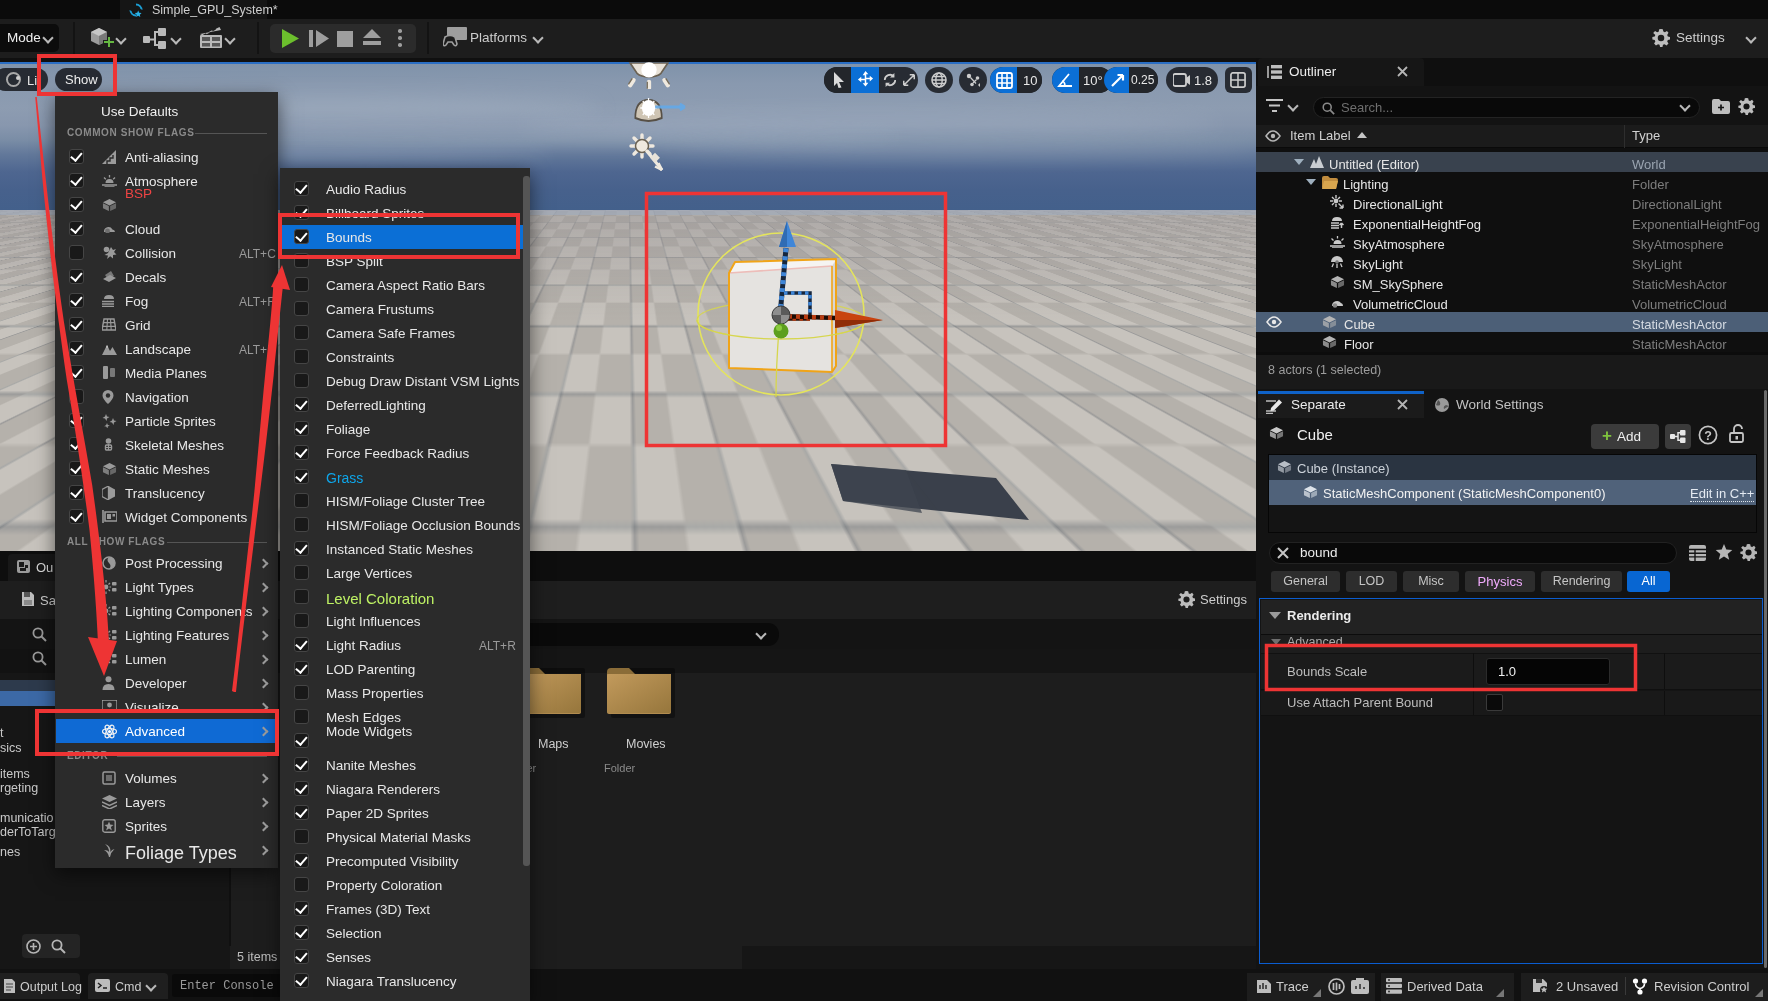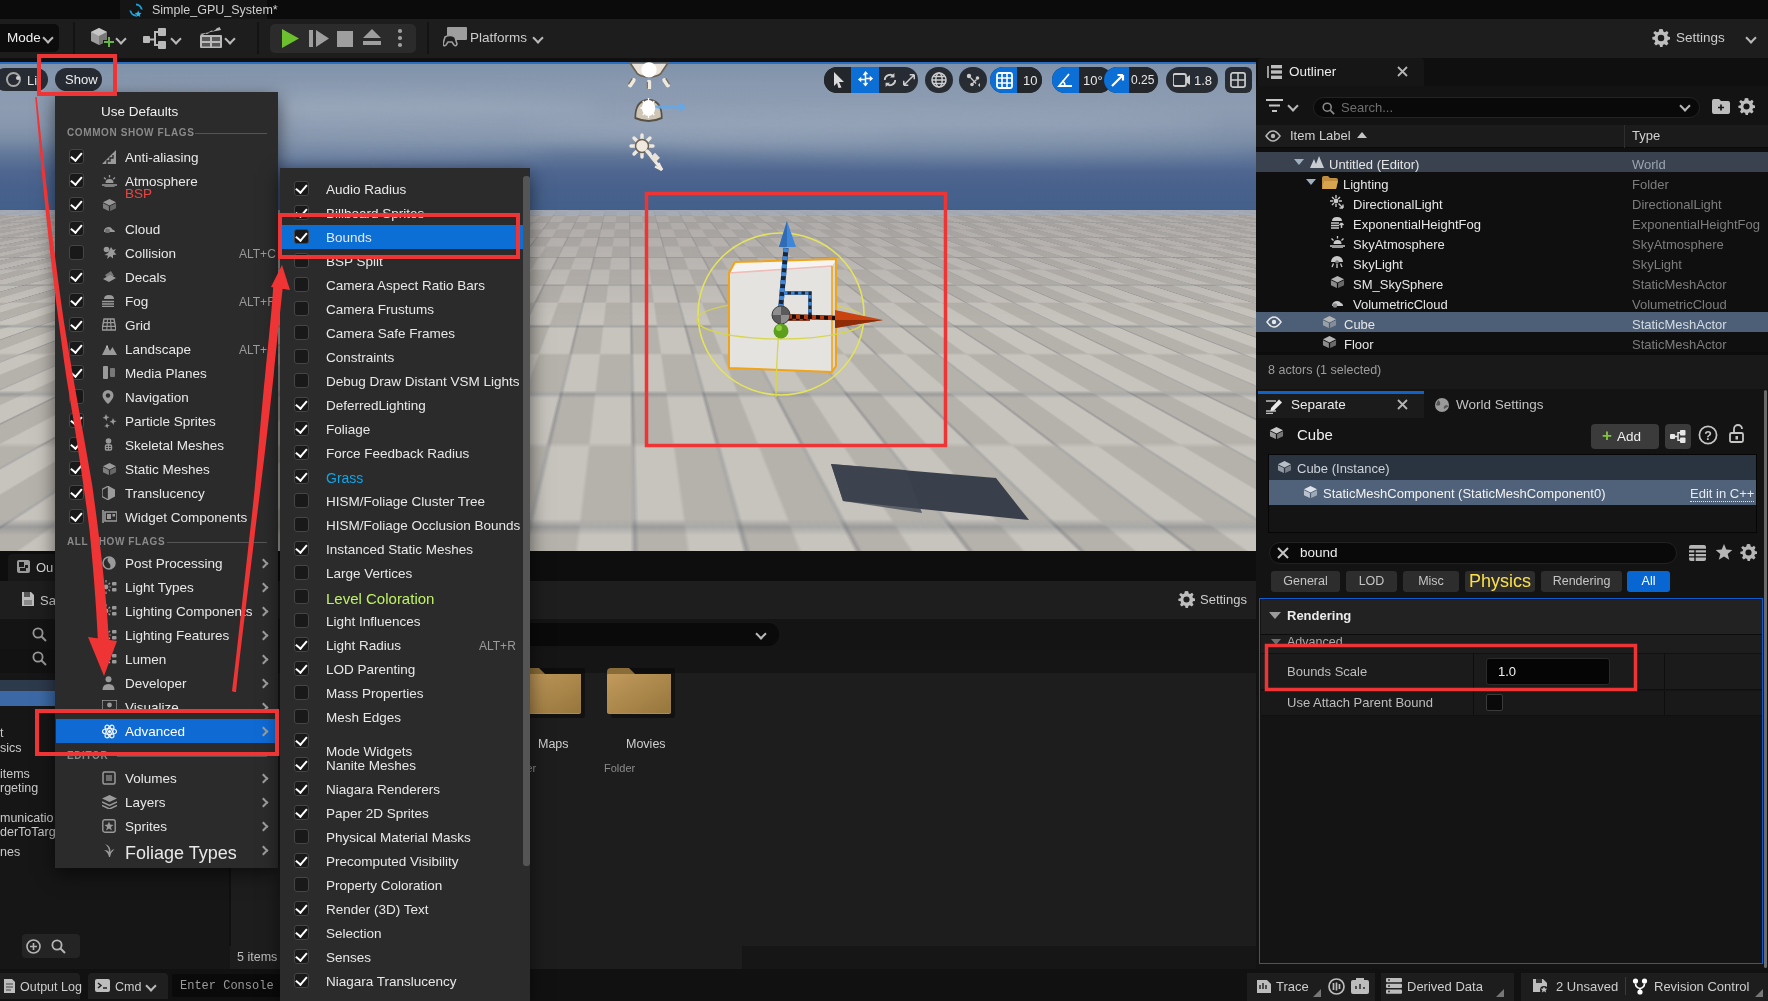--- a/index.html
+++ b/index.html
@@ -610,21 +610,21 @@
         <path d="M9 0l2.3 5.6 6 .4-4.6 3.9 1.5 5.8L9 12.5l-5.2 3.2 1.5-5.8L.7 6l6-.4z" fill="#b5b5b5"></path>
       </svg>
  <svg class="ab" style="left:484px;top:486px" width="17" height="17" viewBox="0 0 20 20">
         <path fill="#b5b5b5" d="M10 0l2 .3.6 2.6 1.7.7 2.3-1.4 1.7 2.1-1.4 2.3.7 1.7 2.6.6v2.7l-2.6.6-.7 1.7 1.4 2.3-2.1 2.1-2.3-1.4-1.7.7-.6 2.6H9l-.6-2.6-1.7-.7-2.3 1.4-2.1-2.1 1.4-2.3-.7-1.7-2.6-.6V9l2.6-.6.7-1.7L1.3 4.4 3.4 2.3 5.7 3.7l1.7-.7L8 .3z"></path>
         <circle cx="10" cy="10" r="3.6" fill="#131313"></circle>
       </svg>
 
  <div class="ab" style="left:15px;top:513px;width:69px;height:21px;background:#2d2d2d;border-radius:3px;text-align:center"><span style="font-size:12.5px;color:#c5c5c5;line-height:21px">General</span></div>
  <div class="ab" style="left:90px;top:513px;width:51px;height:21px;background:#2d2d2d;border-radius:3px;text-align:center"><span style="font-size:12.5px;color:#c5c5c5;line-height:21px">LOD</span></div>
  <div class="ab" style="left:147px;top:513px;width:56px;height:21px;background:#2d2d2d;border-radius:3px;text-align:center"><span style="font-size:12.5px;color:#c5c5c5;line-height:21px">Misc</span></div>
- <div class="ab" style="left:209px;top:513px;width:70px;height:21px;background:#2d2d2d;border-radius:3px;text-align:center"><span style="font-size:18px;color:#fde047;line-height:21px">Physics</span></div>
+ <div class="ab" style="left:209px;top:513px;width:70px;height:21px;background:#2d2d2d;border-radius:3px;text-align:center"><span style="font-size:13px;color:#f0abfc;line-height:21px">Physics</span></div>
  <div class="ab" style="left:285px;top:513px;width:81px;height:21px;background:#2d2d2d;border-radius:3px;text-align:center"><span style="font-size:12.5px;color:#c5c5c5;line-height:21px">Rendering</span></div>
  <div class="ab" style="left:371px;top:513px;width:43px;height:21px;background:#0866d2;border-radius:3px;text-align:center"><span style="font-size:12.5px;color:#ffffff;line-height:21px">All</span></div>
 
  <div class="ab" style="left:3px;top:540px;width:504px;height:366px;background:#141414;border:1.5px solid #0b5dd0"></div>
  <div class="ab" style="left:4.5px;top:541.5px;width:501px;height:35px;background:#222222;border-bottom:1px solid #0c0c0c"></div>
  <div class="ab" style="left:13px;top:554px;width:0;height:0;border-left:6px solid transparent;border-right:6px solid transparent;border-top:7px solid #9a9a9a"></div>
  <div class="tx" style="left:31px;top:551px;font-size:13px;font-weight:bold;color:#ececec">Rendering</div>
  <div class="ab" style="left:4.5px;top:576.5px;width:501px;height:18px;background:#1d1d1d"></div>
  <div class="ab" style="left:15px;top:581px;width:0;height:0;border-left:5px solid transparent;border-right:5px solid transparent;border-top:6px solid #6e6e6e"></div>
  <div class="tx" style="left:31px;top:578px;font-size:12.5px;color:#ababab">Advanced</div>
@@ -898,35 +898,35 @@
  <div class="cb on" style="left:14px;top:469px"></div>
  <div class="tx" style="left:46px;top:471px;font-size:13.5px;color:#e8e8e8">Light Radius</div>
  <div class="tx" style="left:199px;top:472px;font-size:12px;color:#9a9a9a">ALT+R</div>
  <div class="cb on" style="left:14px;top:493px"></div>
  <div class="tx" style="left:46px;top:495px;font-size:13.5px;color:#e8e8e8">LOD Parenting</div>
  <div class="cb" style="left:14px;top:517px"></div>
  <div class="tx" style="left:46px;top:519px;font-size:13.5px;color:#e8e8e8">Mass Properties</div>
  <div class="cb" style="left:14px;top:541px"></div>
  <div class="tx" style="left:46px;top:543px;font-size:13.5px;color:#e8e8e8">Mesh Edges</div>
  <div class="cb on" style="left:14px;top:565px"></div>
- <div class="tx" style="left:46px;top:577px;font-size:13.5px;color:#e8e8e8">Mode Widgets</div>
+ <div class="tx" style="left:46px;top:557px;font-size:13.5px;color:#e8e8e8">Mode Widgets</div>
  <div class="cb on" style="left:14px;top:589px"></div>
  <div class="tx" style="left:46px;top:591px;font-size:13.5px;color:#e8e8e8">Nanite Meshes</div>
  <div class="cb on" style="left:14px;top:613px"></div>
  <div class="tx" style="left:46px;top:615px;font-size:13.5px;color:#e8e8e8">Niagara Renderers</div>
  <div class="cb on" style="left:14px;top:637px"></div>
  <div class="tx" style="left:46px;top:639px;font-size:13.5px;color:#e8e8e8">Paper 2D Sprites</div>
  <div class="cb" style="left:14px;top:661px"></div>
  <div class="tx" style="left:46px;top:663px;font-size:13.5px;color:#e8e8e8">Physical Material Masks</div>
  <div class="cb on" style="left:14px;top:685px"></div>
  <div class="tx" style="left:46px;top:687px;font-size:13.5px;color:#e8e8e8">Precomputed Visibility</div>
  <div class="cb" style="left:14px;top:709px"></div>
  <div class="tx" style="left:46px;top:711px;font-size:13.5px;color:#e8e8e8">Property Coloration</div>
  <div class="cb on" style="left:14px;top:733px"></div>
- <div class="tx" style="left:46px;top:735px;font-size:13.5px;color:#e8e8e8">Render (3D) Text</div>
+ <div class="tx" style="left:46px;top:735px;font-size:13.5px;color:#e8e8e8">Frames (3D) Text</div>
  <div class="cb on" style="left:14px;top:757px"></div>
  <div class="tx" style="left:46px;top:759px;font-size:13.5px;color:#e8e8e8">Selection</div>
  <div class="cb on" style="left:14px;top:781px"></div>
  <div class="tx" style="left:46px;top:783px;font-size:13.5px;color:#e8e8e8">Senses</div>
  <div class="cb on" style="left:14px;top:805px"></div>
  <div class="tx" style="left:46px;top:807px;font-size:13.5px;color:#e8e8e8">Niagara Translucency</div>
 </div>
 
 <svg class="ab" style="left:0;top:0;pointer-events:none" width="1768" height="1001" viewBox="0 0 1768 1001">
  <g fill="none" stroke="#ee3434" stroke-width="4">

